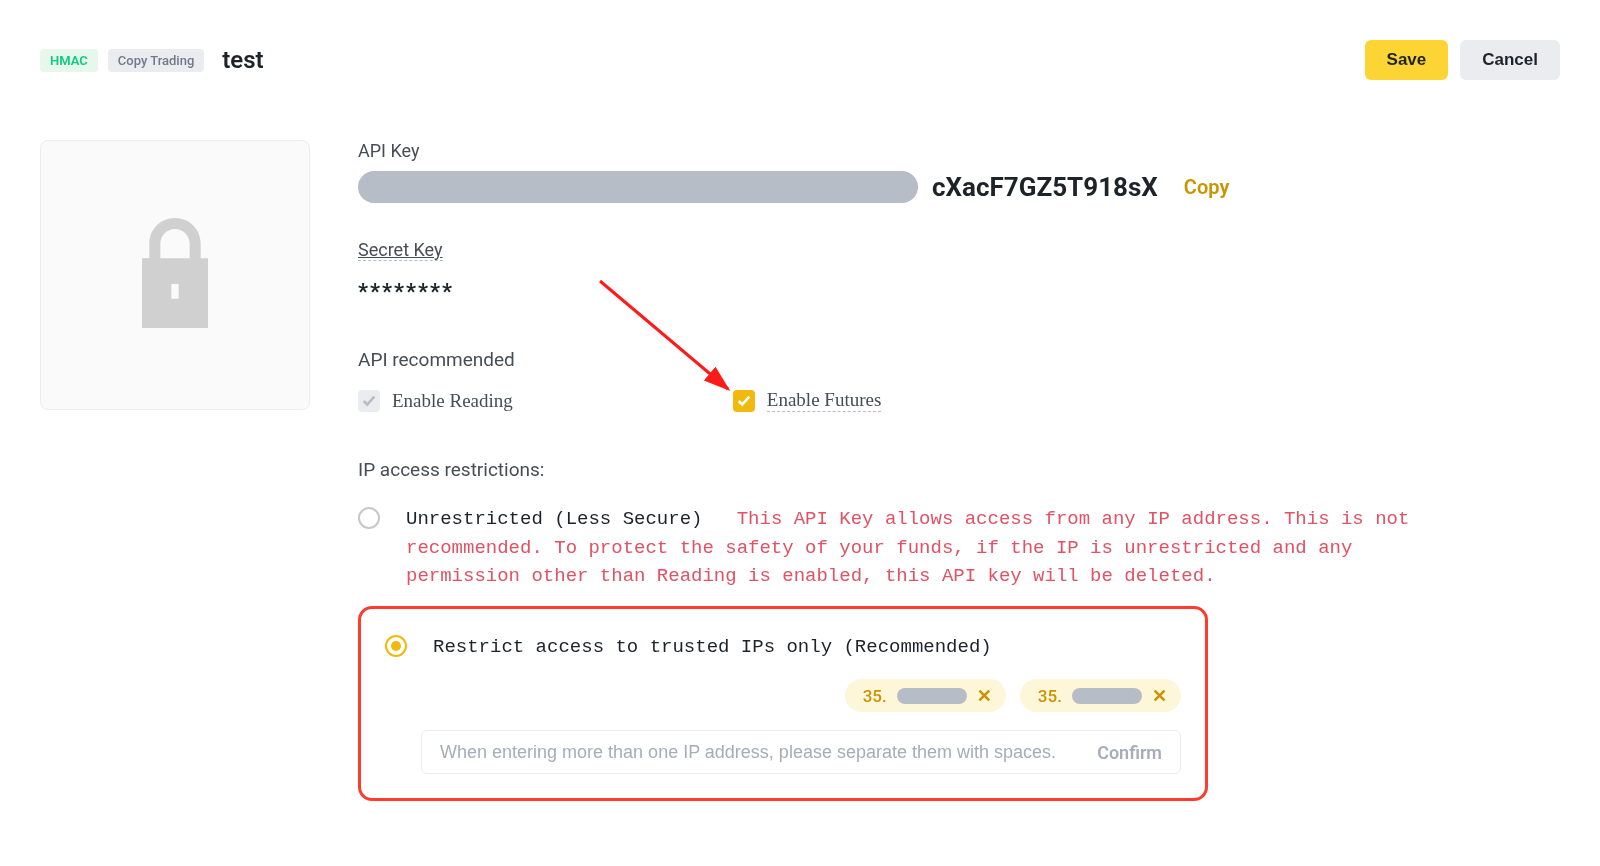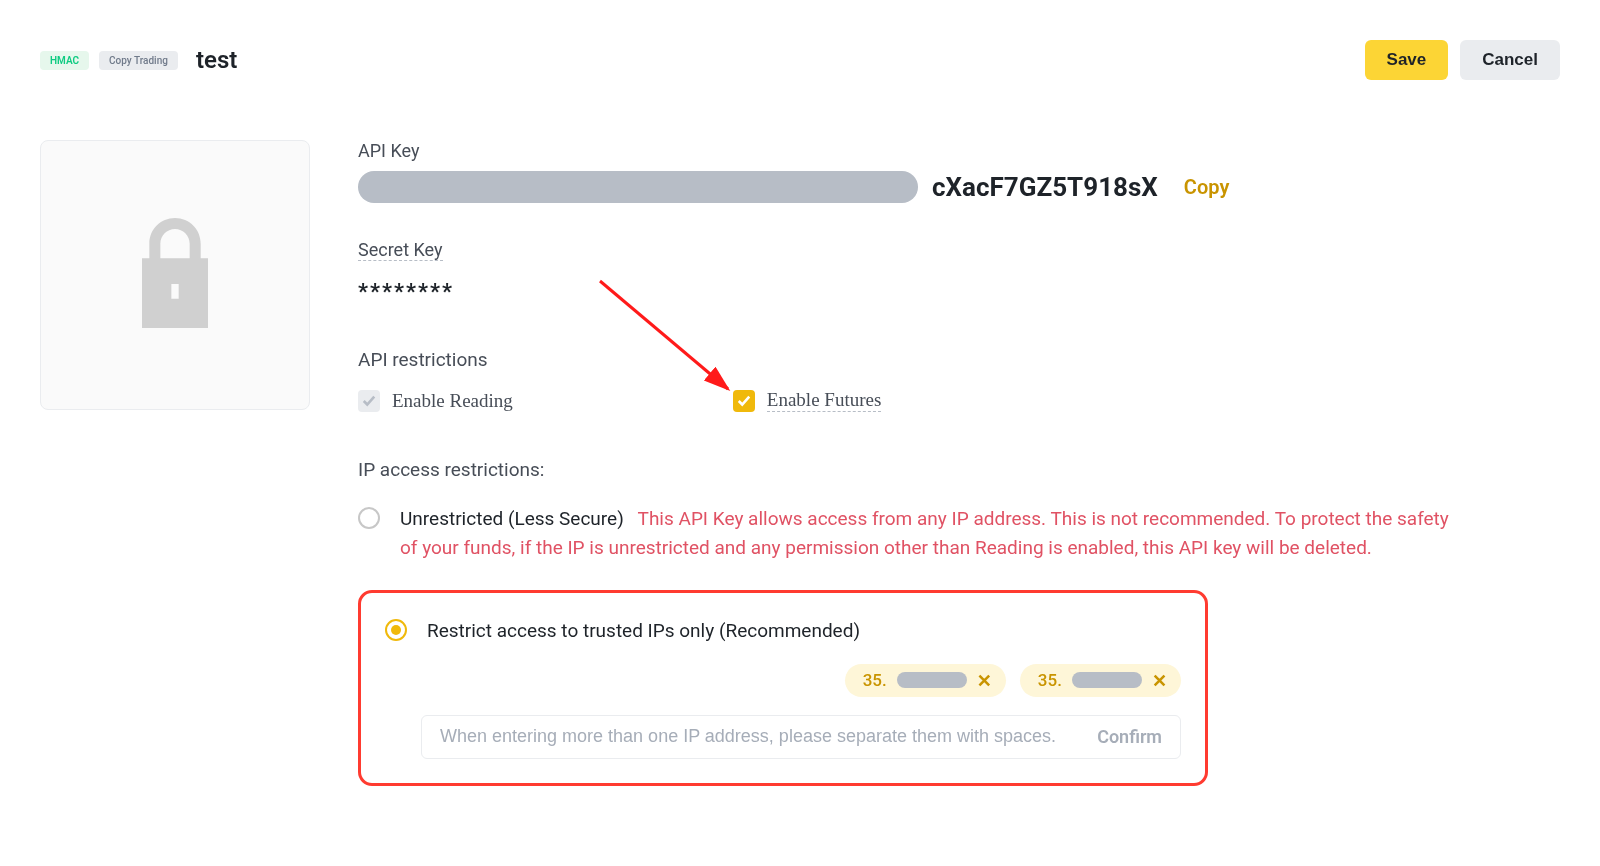--- a/index.html
+++ b/index.html
@@ -13,21 +13,21 @@
   .header-row {
     display: flex;
     align-items: center;
     justify-content: space-between;
     margin-bottom: 60px;
   }
   .header-left { display: flex; align-items: center; gap: 10px; }
   .tag {
     padding: 4px 10px;
     border-radius: 4px;
-    font-size: 10px;
+    font-size: 13px;
     font-weight: 600;
   }
   .tag-green { background: #e6f7ec; color: #0ecb81; }
   .tag-gray { background: #eaecef; color: #707a8a; font-weight: 500; }
   .key-title { font-size: 24px; font-weight: 600; margin-left: 8px; }
   .header-right { display: flex; gap: 12px; }
   .btn {
     padding: 10px 22px;
     border: none;
     border-radius: 6px;
@@ -44,21 +44,21 @@
     border: 1px solid #eaecef;
     border-radius: 8px;
     background: #fafafa;
     display: flex; align-items: center; justify-content: center;
     flex-shrink: 0;
   }
   .lock-card svg { width: 90px; height: 110px; fill: #d0d0d0; }
 
   .details { flex: 1; max-width: 1100px; }
   .label { font-size: 18px; color: #474d57; margin-bottom: 10px; }
-  .label-dotted { display:inline-block; border-bottom: 1px dashed #b7bdc6; }
+  .label-dotted { display:inline-block; border-bottom: 1px dashed #b7bdc6; text-decoration: underline; }
 
   .api-key-row { display: flex; align-items: center; gap: 14px; margin-bottom: 36px; flex-wrap: nowrap; }
   .api-key-value { font-size: 26px; font-weight: 700; color: #1e2329; white-space: nowrap; }
   .redact-bar {
     height: 32px; width: 560px;
     background: #b7bdc6; border-radius: 18px;
     display: inline-block;
   }
   .copy-link { color: #c99400; font-size: 20px; font-weight: 600; cursor: pointer; margin-left: 12px; }
 
@@ -81,21 +81,21 @@
   .check-label-dotted { border-bottom: 1px dashed #b7bdc6; }
 
   .arrow-annotation {
     position: absolute;
     top: -110px;
     left: 240px;
     pointer-events: none;
   }
 
   .ip-section { margin-top: 10px; }
-  .radio-option { display: flex; align-items: flex-start; gap: 20px; padding: 6px 0 28px 0; }
+  .radio-option { display: flex; align-items: flex-start; gap: 26px; padding: 6px 0 15px 0; font-family: Liberation Mono, monospace; }
   .radio {
     width: 22px; height: 22px; border: 2px solid #c7c7c7; border-radius: 50%;
     flex-shrink: 0; margin-top: 2px;
     display:flex; align-items:center; justify-content:center;
   }
   .radio-selected { border-color: #f0b90b; }
   .radio-selected::after {
     content: ""; width: 10px; height: 10px; background: #f0b90b; border-radius: 50%;
   }
   .radio-text { font-size: 19px; color: #1e2329; line-height: 1.5; }
@@ -163,21 +163,21 @@
     <div class="label">API Key</div>
     <div class="api-key-row">
       <span class="redact-bar"></span>
       <span class="api-key-value">cXacF7GZ5T918sX</span>
       <span class="copy-link">Copy</span>
     </div>
 
     <div class="label label-dotted">Secret Key</div>
     <div class="secret-value">********</div>
 
-    <div class="section-title">API restrictions</div>
+    <div class="section-title">API recommended</div>
     <div class="restrictions-row">
       <div class="checkbox-wrap">
         <span class="checkbox checkbox-disabled">
           <svg viewBox="0 0 16 16">
               <polyline points="2,8 6,12 14,3"></polyline>
             </svg>
         </span>
         <span class="check-label">Enable Reading</span>
       </div>
       <div class="checkbox-wrap">

